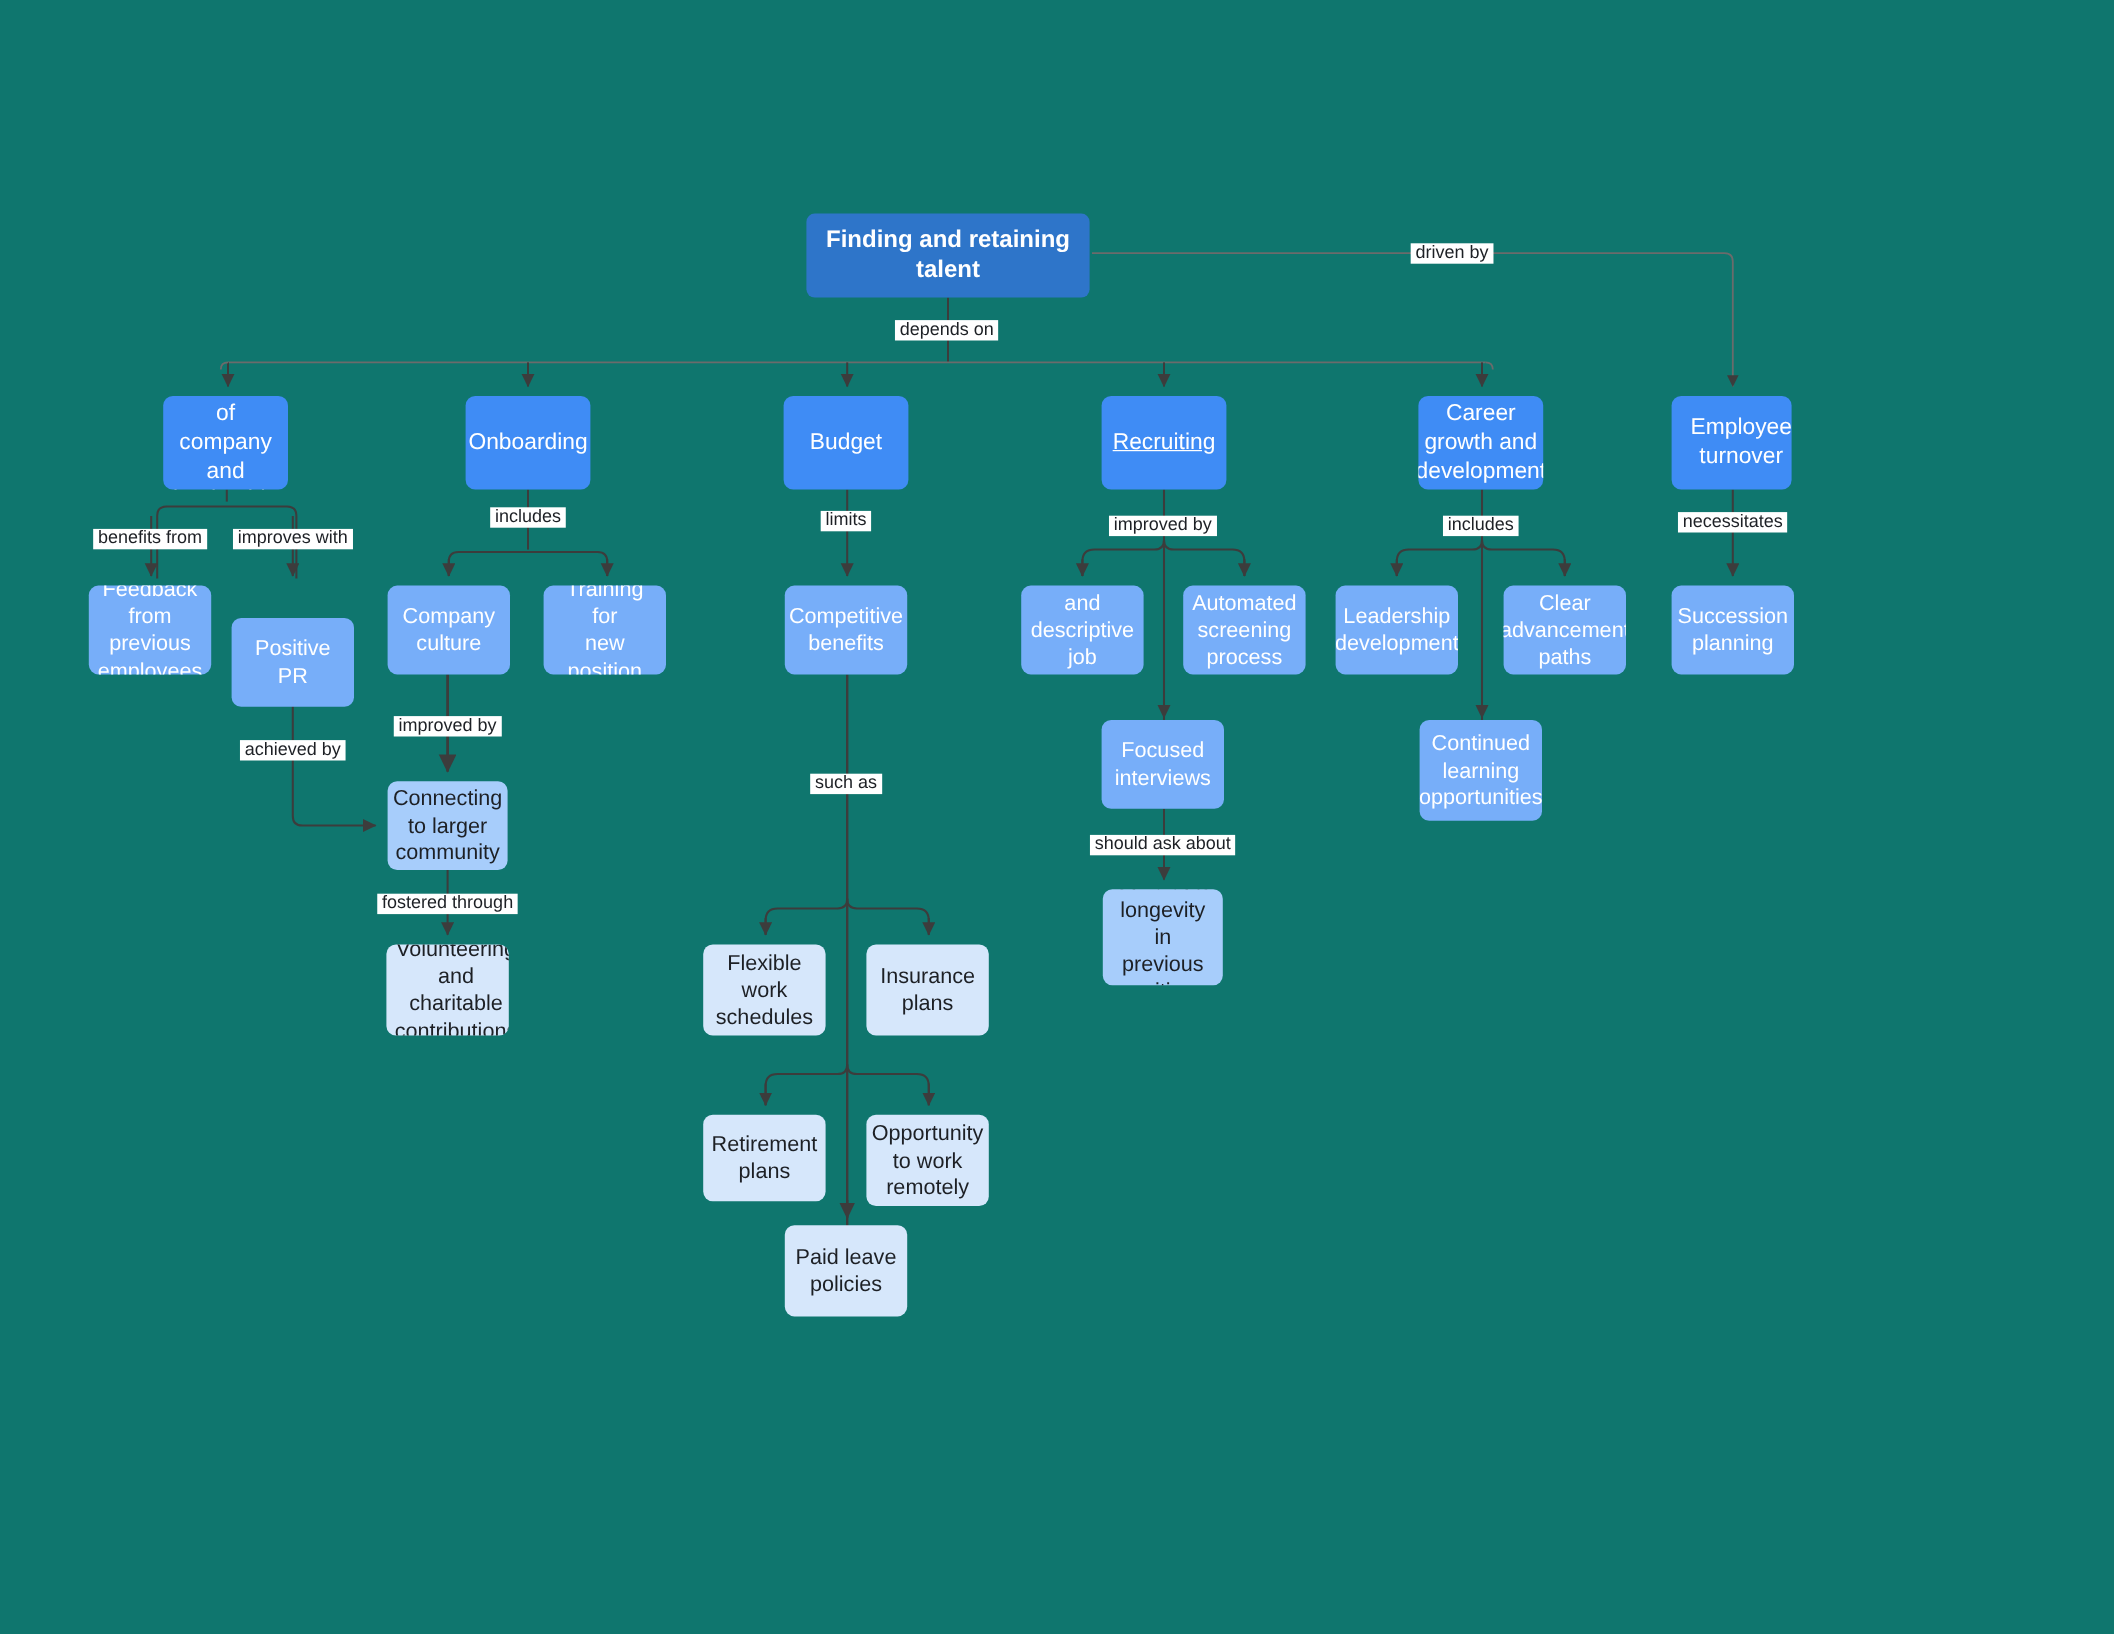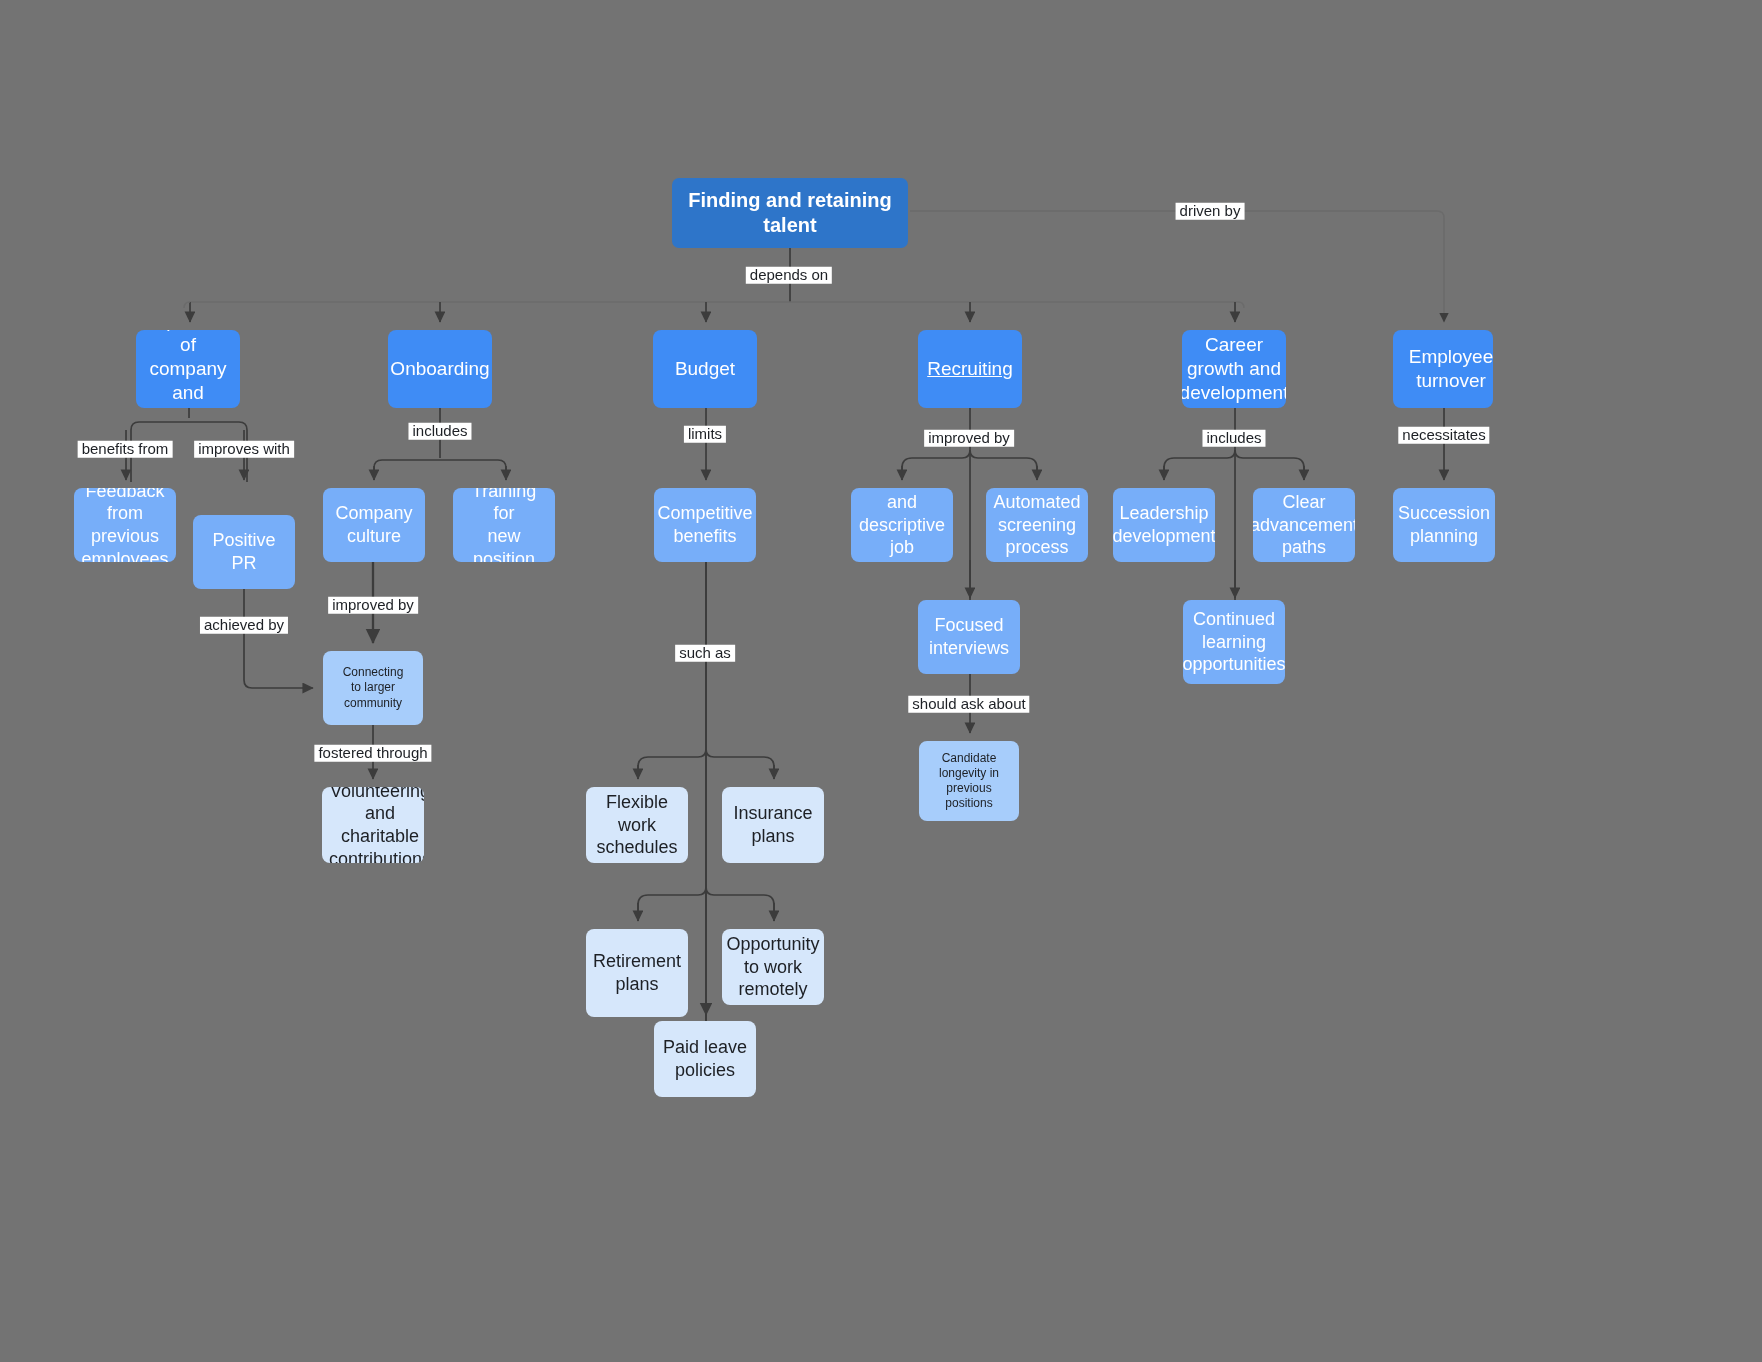--- a/index.html
+++ b/index.html
@@ -9,21 +9,21 @@
     background: #ffffff;
   }
   body {
     font-family: "Liberation Sans", sans-serif;
     -webkit-font-smoothing: antialiased;
   }
   #canvas {
     position: relative;
     width: 1762px;
     height: 1362px;
-    background: #737373;
+    background: #0f766e;
     overflow: hidden;
   }
   #edges {
     position: absolute;
     left: 0;
     top: 0;
     width: 1762px;
     height: 1362px;
     pointer-events: none;
   }
@@ -53,21 +53,21 @@
     font-size: 19px;
   }
   .lvl2 {
     background: #77aef9;
     color: #ffffff;
     font-size: 18px;
   }
   .lvl3 {
     background: #a7cdfb;
     color: #1d2025;
-    font-size: 12px;
+    font-size: 18px;
   }
   .lvl4 {
     background: #d6e7fb;
     color: #1d2025;
     font-size: 18px;
   }
   .edge-label {
     position: absolute;
     font-size: 15px;
     color: #1d2025;
@@ -206,21 +206,21 @@
 previous
 positions</div>
       <div class="node lvl4" style="left: 322px; top: 787px; width: 102px; height: 76px; padding-left: 20px;">Volunteering
 and
 charitable
 contributions</div>
       <div class="node lvl4" style="left: 586px; top: 787px; width: 102px; height: 76px;">Flexible work
 schedules</div>
       <div class="node lvl4" style="left: 722px; top: 787px; width: 102px; height: 76px;">Insurance
 plans</div>
-      <div class="node lvl4" style="left: 586px; top: 929px; width: 102px; height: 88px;">Retirement
+      <div class="node lvl4" style="left: 586px; top: 929px; width: 102px; height: 72px;">Retirement
 plans</div>
       <div class="node lvl4" style="left: 722px; top: 929px; width: 102px; height: 76px;">Opportunity
 to work
 remotely</div>
       <div class="node lvl4" style="left: 654px; top: 1021px; width: 102px; height: 76px;">Paid leave
 policies</div>
     </div>
 
   <div id="label-layer">
       <div class="edge-label" style="left: 789px; top: 275px;">depends on</div>

